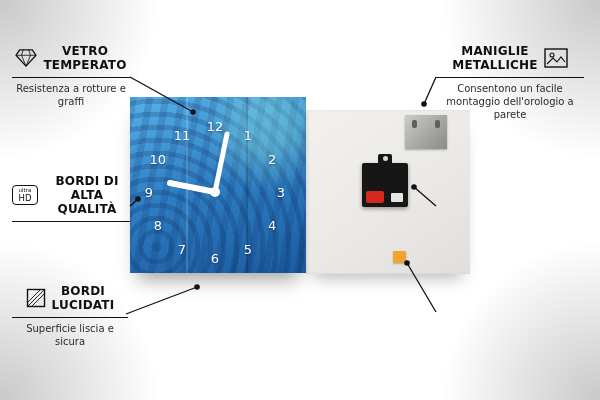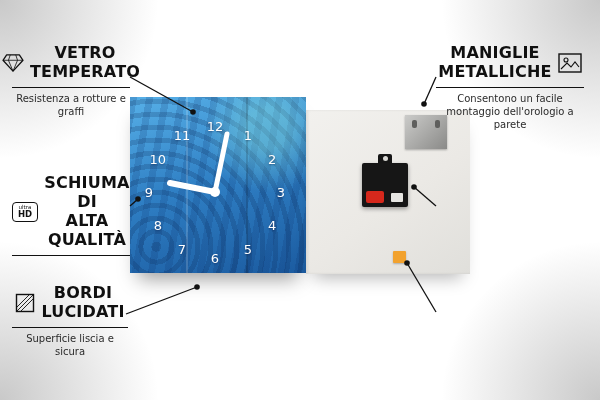--- a/index.html
+++ b/index.html
@@ -70,33 +70,33 @@
     background: var(--spacer,#f2a22e); border-radius:1px; box-shadow:0 1px 2px rgba(0,0,0,.25);
   }
 
   
   .connectors { position:absolute; left:0; top:0; pointer-events:none; }
   .callout { position:absolute; }
   .co-head {
     display:flex; align-items:center; justify-content:center; gap:6px;
     padding-bottom:5px; border-bottom:1.4px solid var(--line,#111);
   }
-  .co-title { font-size:16px; font-weight:bold; color:#101010; letter-spacing:.2px; line-height:1.18; }
+  .co-title { font-size:12px; font-weight:bold; color:#101010; letter-spacing:.2px; line-height:1.18; }
   .co-title span { display:block; text-align:center; }
   .co-sub {
     margin-top:4px; font-size:10px; color:#2b2b2b; text-align:center; line-height:1.3;
   }
   .co-icon { display:flex; align-items:center; justify-content:center; flex:0 0 auto; }
   .gear-glyph { font-size:24px; line-height:1; color:#111; }
   .ultrahd-box {
     width:26px; height:20px; border:1.6px solid #111; border-radius:4px;
     display:flex; flex-direction:column; align-items:center; justify-content:center; line-height:1;
   }
   .ultrahd-box .u-top { font-size:5.5px; color:#111; }
-  .ultrahd-box .u-bot { font-size:8.5px; font-weight:bold; color:#111; }
+  .ultrahd-box .u-bot { font-size:8.5px; font-weight:normal; color:#111; }
 </style>
 </head>
 <body>
 
 <div class="canvas">
 
   <div class="clock-front">
     <div style="position:absolute;left:0;top:0;width:176px;height:176px;">
         <span class="clock-num" style="left: 118px; top: 37.8px;">1</span>
         <span class="clock-num" style="left: 142.2px; top: 62px;">2</span>
@@ -168,21 +168,21 @@
 
   <div class="callout" style="left:12px; top:174px; width:118px;">
     <div class="co-head">
       <span class="co-icon">
         <span class="ultrahd-box">
           <span class="u-top">ultra</span>
           <span class="u-bot">HD</span>
         </span>
       </span>
       <span class="co-title">
-        <span>SCHIUMA DI</span>
+        <span>BORDI DI</span>
         <span>ALTA QUALITÀ</span>
       </span>
     </div>
   </div>
 
   <div class="callout" style="left:436px; top:44px; width:148px;">
     <div class="co-head">
       <span class="co-title">
         <span>MANIGLIE</span>
         <span>METALLICHE</span>

